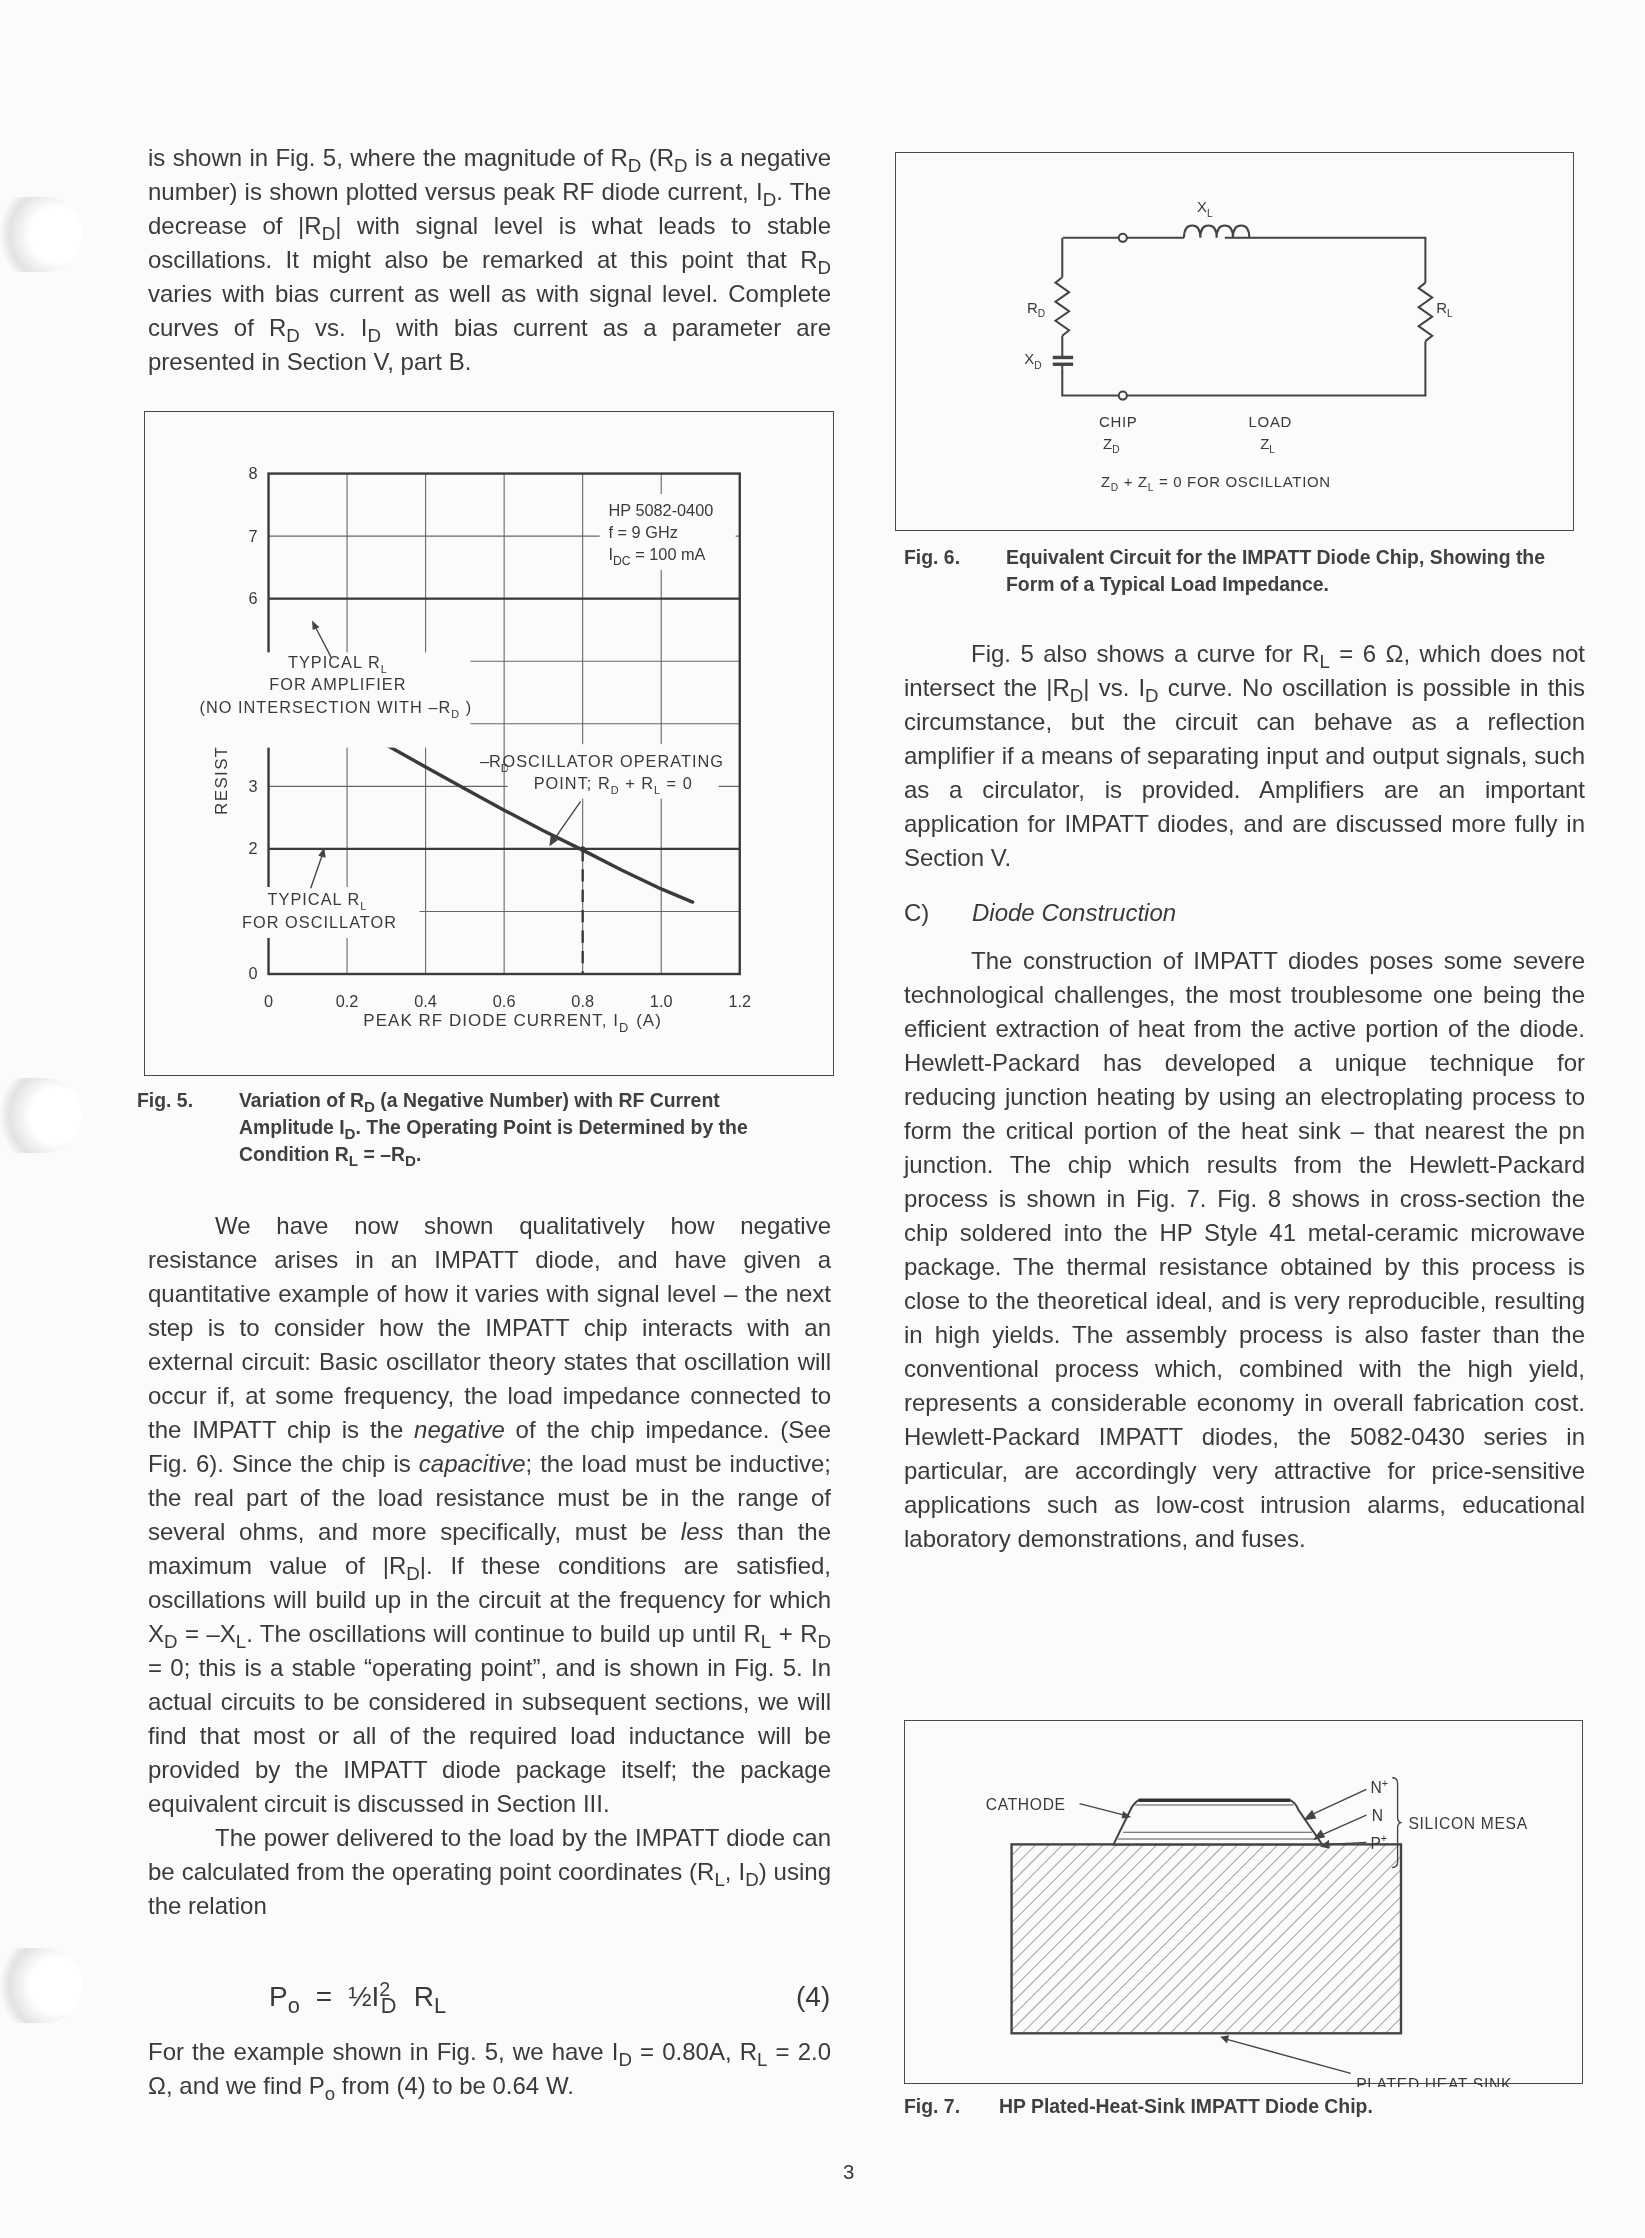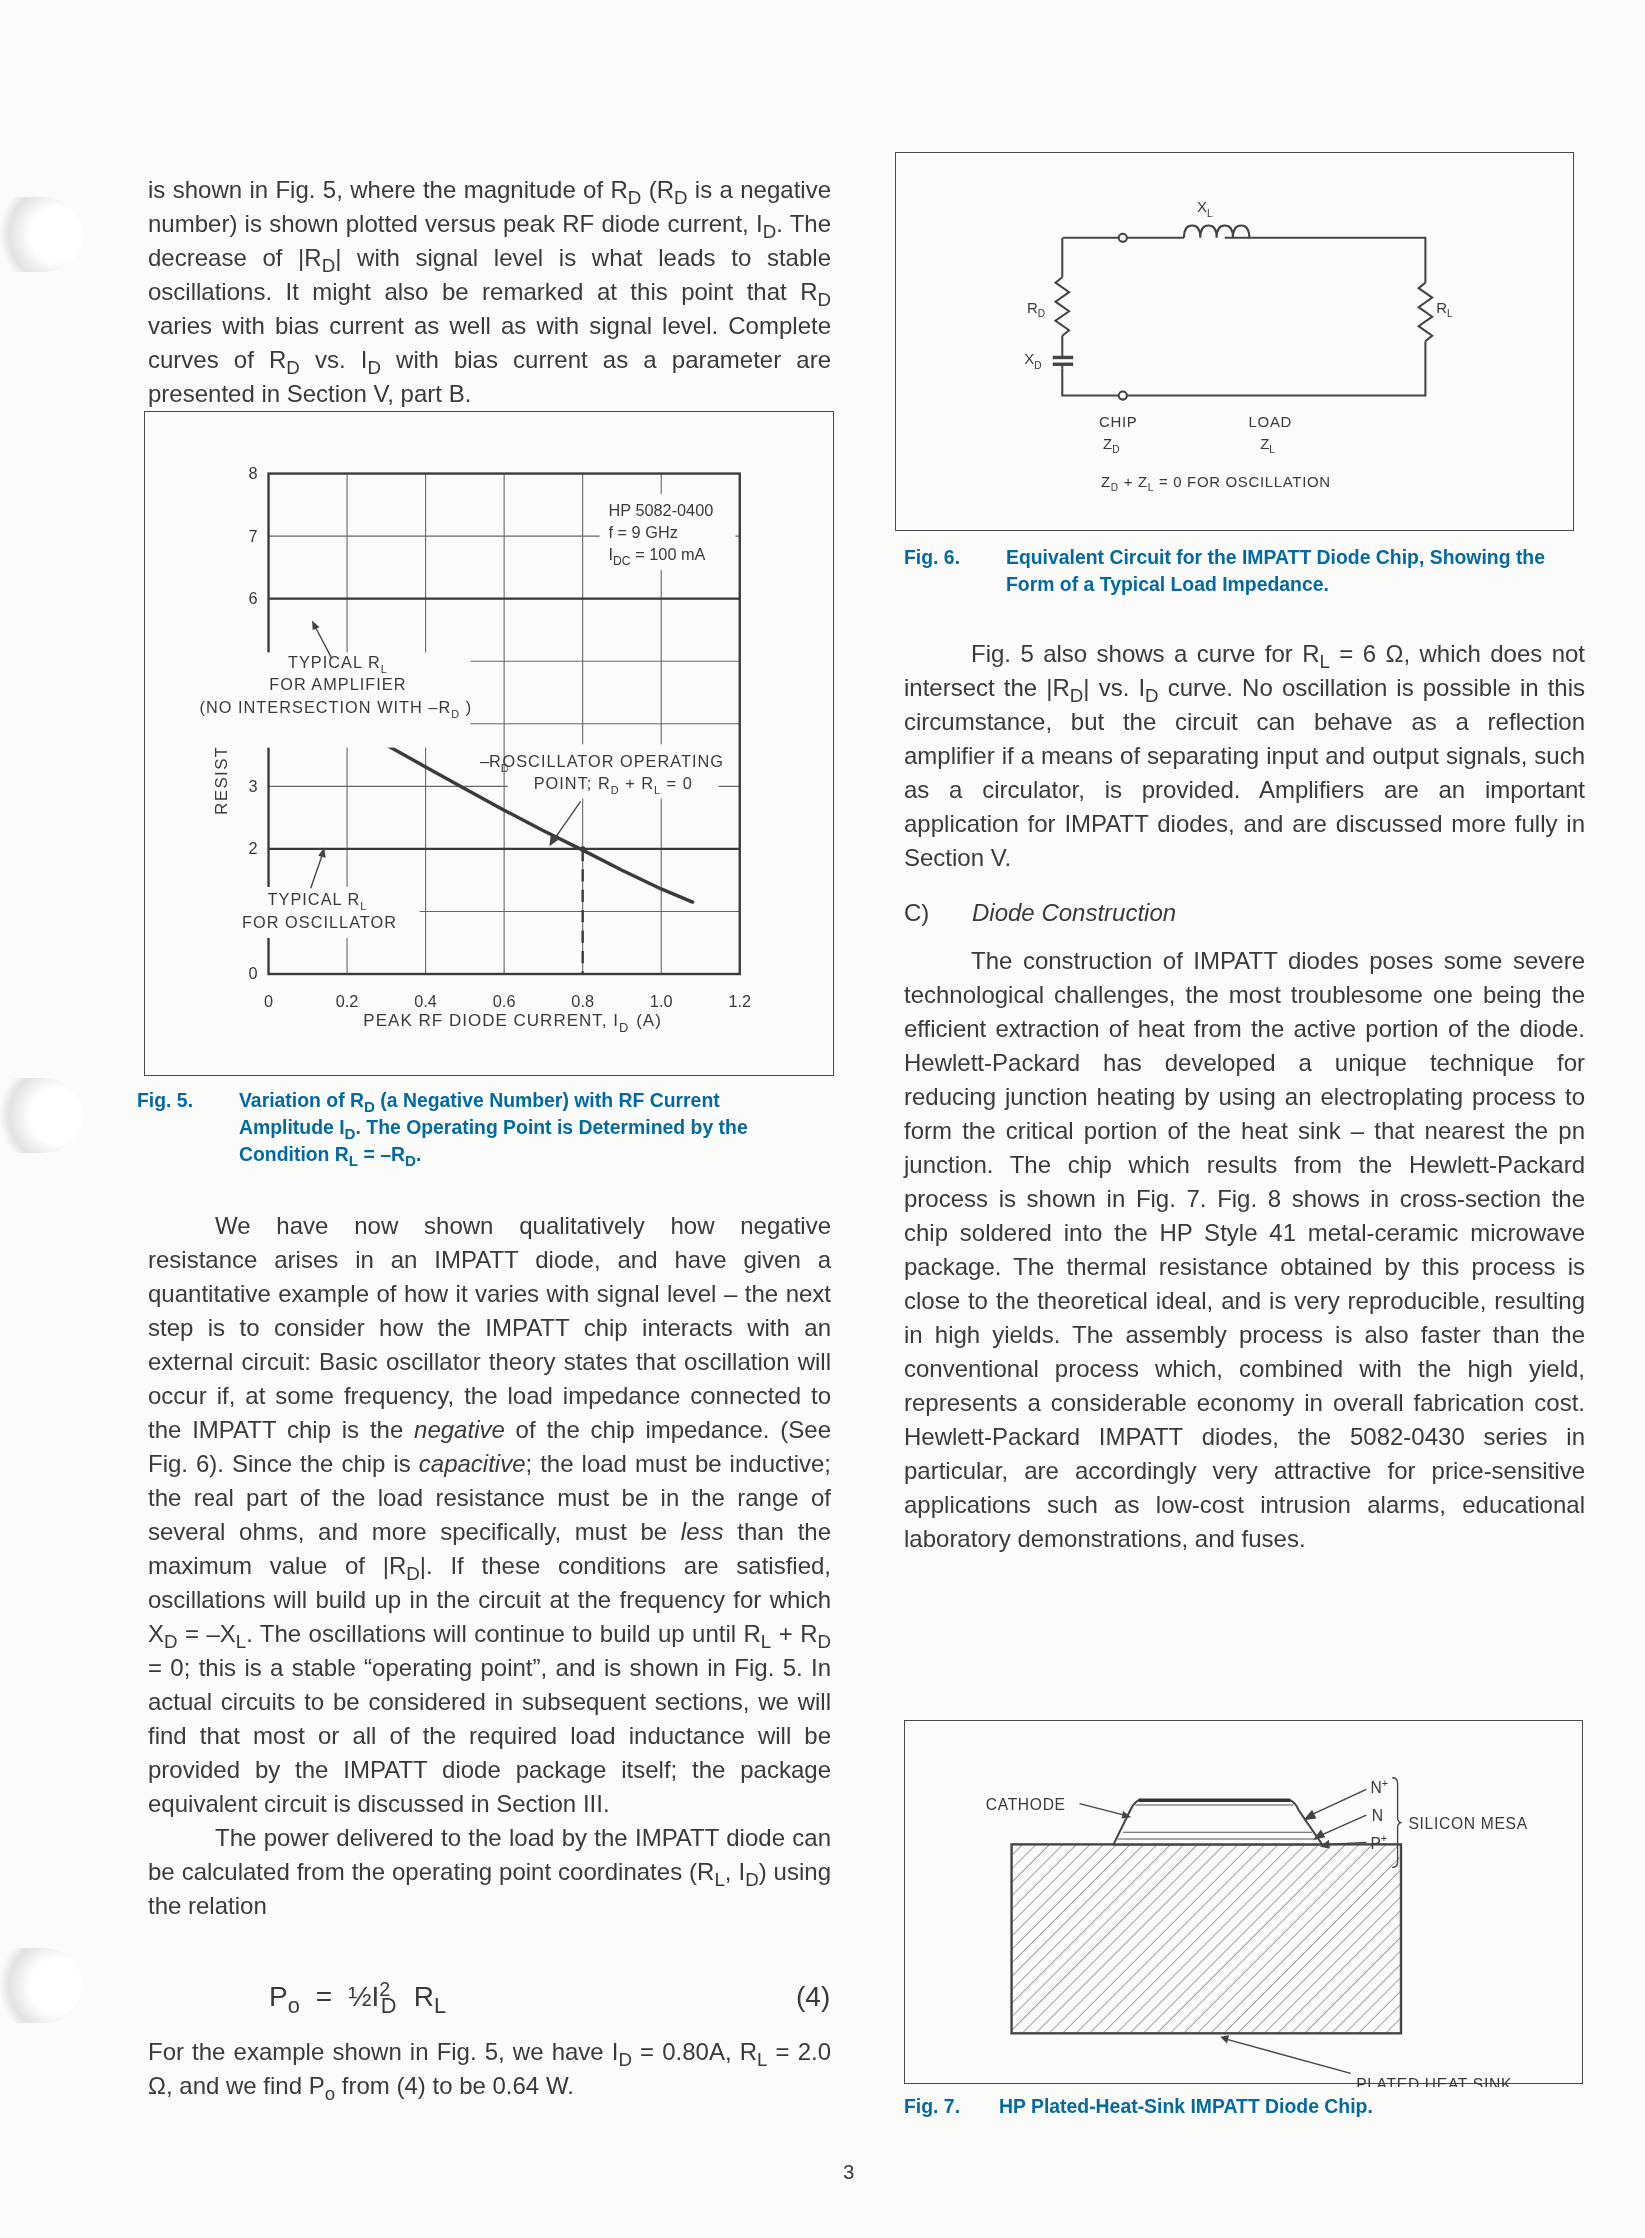--- a/index.html
+++ b/index.html
@@ -11,38 +11,38 @@
   }
   .abs { position: absolute; }
   .punch { position: absolute; left: 0; width: 82px; height: 75px; border-radius: 0 41px 41px 0;
            background: radial-gradient(circle at 70% 50%, #ffffff 40%, #e2e2e2 70%, #fbfbf9 85%); }
   .col { position: absolute; font-size: 24px; line-height: 34px; text-align: justify; }
   .col p { margin: 0; }
   .indent { text-indent: 67px; }
   sub { font-size: 0.78em; vertical-align: -0.32em; line-height: 0; }
   sup { font-size: 0.7em; vertical-align: 0.5em; line-height: 0; }
   .fig-box { position: absolute; border: 1.4px solid #4a4a4a; background: transparent; }
-  .caption { position: absolute; font-size: 19.4px; line-height: 27px; font-weight: bold; color: #0369a1; }
+  .caption { position: absolute; font-size: 19.4px; line-height: 27px; font-weight: bold; color: #404040; }
   .caption .num { position: absolute; left: 0; top: 0; }
   .caption .txt { position: absolute; left: 102px; top: 0; }
   .section-head { position: absolute; font-size: 24px; }
   .section-head .letter { position: absolute; left: 0; }
   .section-head .title { position: absolute; left: 68px; font-style: italic; white-space: nowrap; }
   svg text { font-family: "Liberation Sans", "DejaVu Sans", sans-serif; fill: #3a3a3a; }
   .eq { position: absolute; font-size: 28px; white-space: nowrap; }
   .page-num { position: absolute; font-size: 20.4px; }
 </style>
 </head>
 <body>
 
 <div class="punch" style="top:197px;"></div>
 <div class="punch" style="top:1078px;"></div>
 <div class="punch" style="top:1948px;"></div>
 
-<div class="col" style="left:148px; top:141px; width:683px;margin-top:32px;">
+<div class="col" style="left:148px; top:141px; width:683px;">
   <p><span>is shown in Fig. 5, where the magnitude of R</span><sub>D</sub><span> (R</span><sub>D</sub><span> is a negative number) is shown plotted versus peak RF diode current, I</span><sub>D</sub><span>. The decrease of |R</span><sub>D</sub><span>| with signal level is what leads to stable oscillations. It might also be remarked at this point that R</span><sub>D</sub><span> varies with bias current as well as with signal level. Complete curves of R</span><sub>D</sub><span> vs. I</span><sub>D</sub><span> with bias current as a parameter are presented in Section V, part B.</span></p>
 </div>
 
 <div class="fig-box" style="left:144px; top:411px; width:688px; height:663px;"></div>
 <svg class="abs" style="left:144px; top:411px;" width="689" height="665" id="fig5-svg" viewBox="0 0 1013 978">
   <g id="grid-layer">
       <text x="183" y="876" font-size="24" text-anchor="middle">0</text>
       <line x1="298.5" y1="92" x2="298.5" y2="828" stroke="#666" stroke-width="1.6"></line>
       <text x="298.5" y="876" font-size="24" text-anchor="middle">0.2</text>
       <line x1="414" y1="92" x2="414" y2="828" stroke="#666" stroke-width="1.6"></line>

